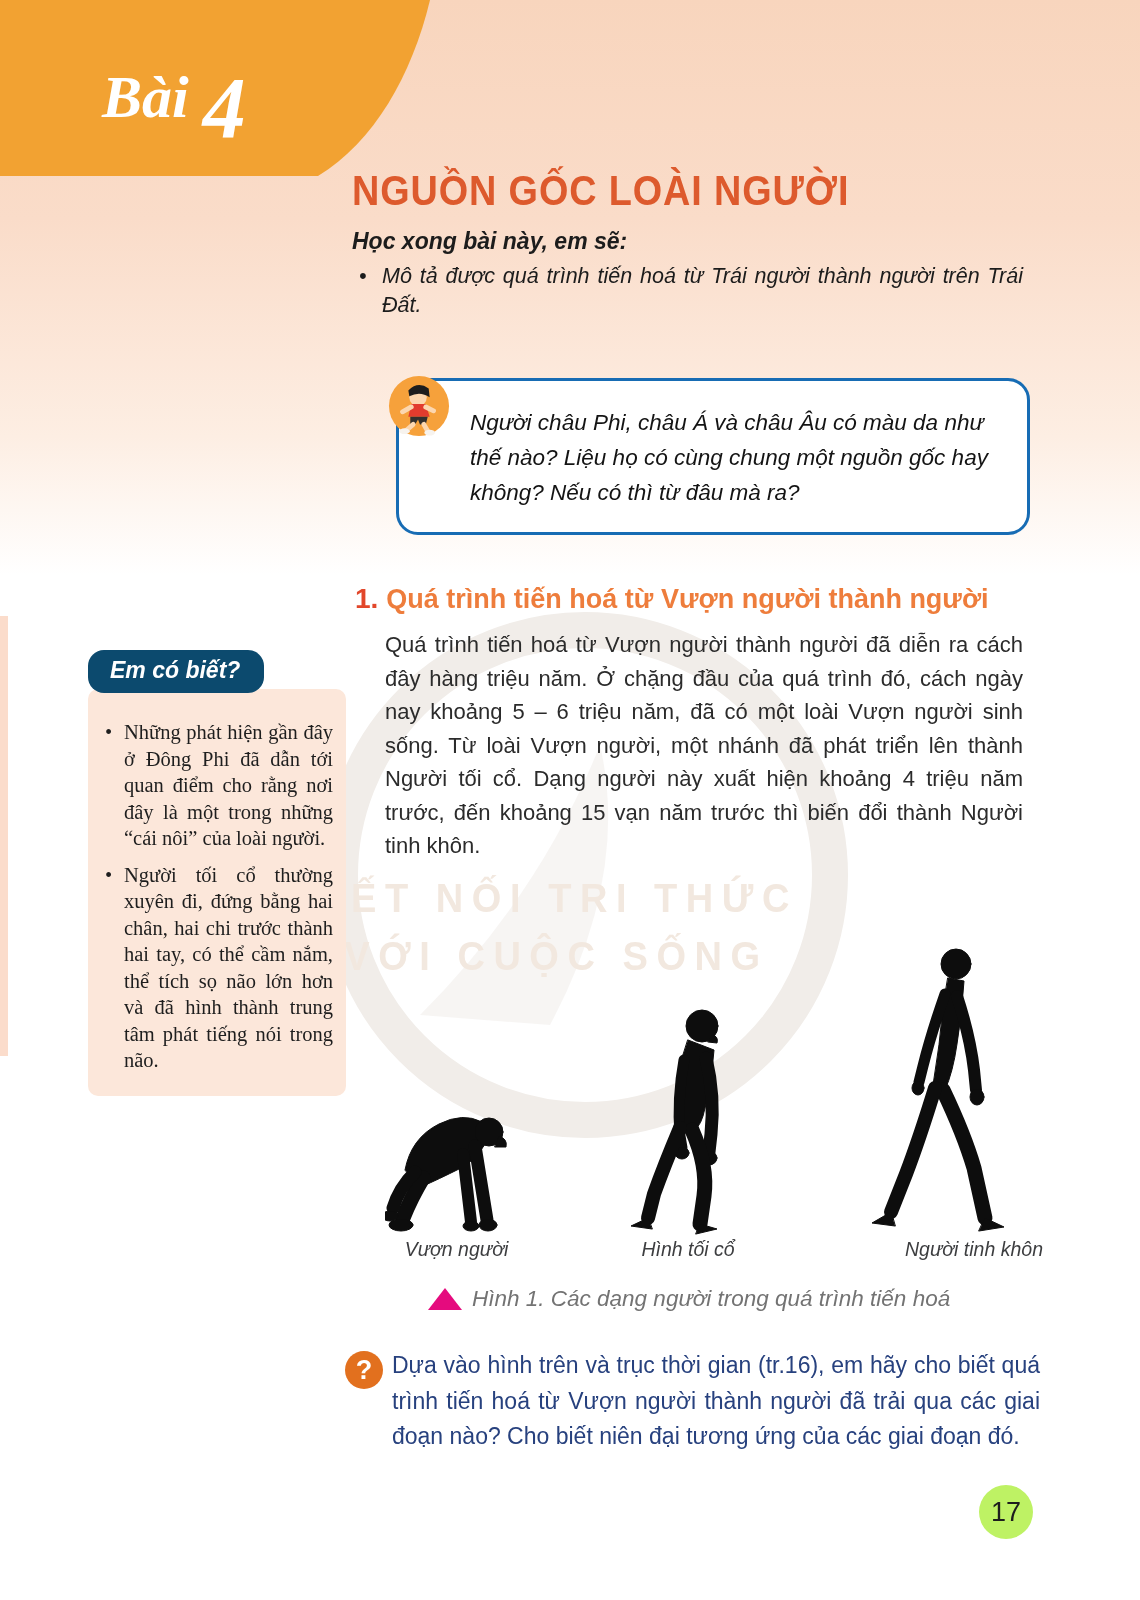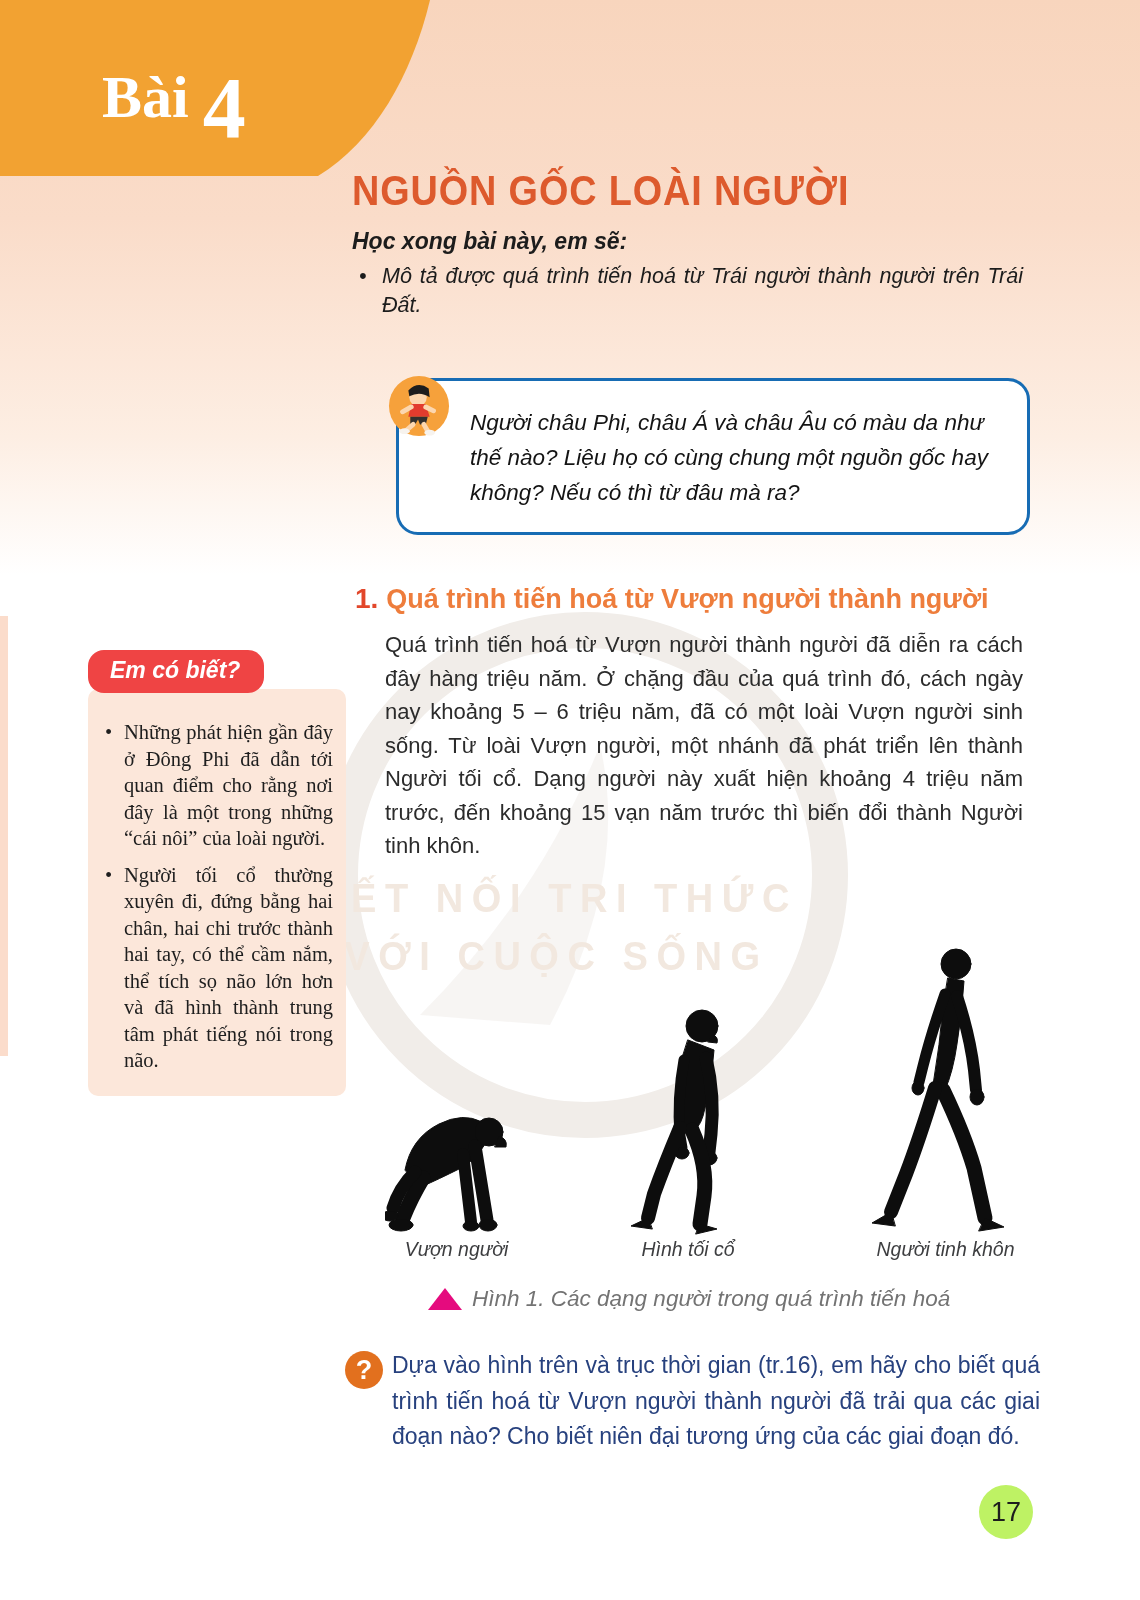--- a/index.html
+++ b/index.html
@@ -15,21 +15,21 @@
     background:#fbdccb; z-index:0; }
   .logo-ring { position:absolute; left:300px; top:595px; z-index:0; }
   .wm-text { position:absolute; left:300px; width:540px; text-align:center; z-index:0;
     font-weight:bold; font-size:40px; letter-spacing:9px; color:#f2e8df;
     transform:scaleX(.95); transform-origin:left top; white-space:nowrap; }
   .wm-line1 { top:876px; }
   .wm-line2 { top:934px; }
   
   .swoosh { position:absolute; left:0; top:0; z-index:1; }
   .lesson-badge { position:absolute; left:102px; top:58px; z-index:2; color:#ffffff;
-    font-family:"Liberation Serif", serif; font-weight:bold; }
+    font-family:"Liberation Serif", serif; font-style:italic; font-weight:bold; }
   .lesson-badge .word { font-size:60px; }
   .lesson-badge .num  { font-size:86px; vertical-align:-20px; margin-left:14px; }
   
   .title { position:absolute; left:352px; top:167px; z-index:2; color:#dd5a2d;
     font-weight:bold; font-size:42px; letter-spacing:1px;
     transform:scaleX(.9); transform-origin:left top; white-space:nowrap; }
   .obj-intro { position:absolute; left:352px; top:228px; z-index:2; color:#1c1c1c;
     font-weight:bold; font-style:italic; font-size:23px; }
   .objectives { position:absolute; left:355px; top:262px; width:668px; z-index:2;
     list-style:none; }
@@ -44,21 +44,21 @@
   .lead-text { position:absolute; left:470px; top:405px; width:548px; z-index:3;
     font-style:italic; font-size:22.5px; line-height:35px; color:#141414; }
   
   .sec-head { position:absolute; left:355px; top:583px; z-index:2; white-space:nowrap;text-align:center; }
   .sec-num { color:#e2472b; font-weight:bold; font-size:28px; margin-right:8px; }
   .sec-title { color:#ee7d3c; font-weight:bold; font-size:27px; }
   .sec-para { position:absolute; left:385px; top:628px; width:638px; z-index:2;
     font-size:22px; line-height:33.5px; color:#2b2b2b; text-align:justify; }
   
   .dyk-badge { position:absolute; left:88px; top:650px; z-index:2;
-    background:#ef4444; color:#ffffff; font-weight:bold; font-style:italic;
+    background:#0c4a6e; color:#ffffff; font-weight:bold; font-style:italic;
     font-size:23px; padding:7px 24px 9px 22px; border-radius:16px; }
   .dyk-box { position:absolute; left:88px; top:689px; width:258px; z-index:1;
     background:#fce7da; border-radius:10px; padding:30px 13px 22px 13px; }
   .dyk-box .item { position:relative; padding-left:23px; margin-bottom:10px;
     font-family:"Liberation Serif", serif; font-size:20.5px; line-height:26.5px;
     color:#1e1e1e; text-align:justify; }
   .dyk-box .item:last-child { margin-bottom:0; }
   .dyk-box .item::before { content:"•"; position:absolute; left:4px; top:0; }
   
   .fig { position:absolute; z-index:2; }
@@ -175,21 +175,21 @@
       <ellipse cx="56" cy="146" rx="6" ry="7"></ellipse>
       <path d="M81,148 Q102,192 112,226 L123,276" stroke-width="15" fill="none"></path>
       <path d="M73,146 Q57,198 44,232 L29,270" stroke-width="14" fill="none"></path>
       <path d="M123,276 l19,9 -25,4 z"></path>
       <path d="M29,270 l-19,11 23,3 z"></path>
     </g>
   </svg>
 
   <div class="fig-label" style="left:384px; top:1238px; width:145px;">Vượn người</div>
   <div class="fig-label" style="left:603px; top:1238px; width:170px;">Hình tối cổ</div>
-  <div class="fig-label" style="left:848px; top:1238px; width:195px;">Người tinh khôn</div>
+  <div class="fig-label" style="left:848px; top:1238px; width:195px;text-align:right;">Người tinh khôn</div>
 
   <div class="caption">
     <span class="tri"></span>
     <span class="txt">Hình 1. Các dạng người trong quá trình tiến hoá</span>
   </div>
 
   <div class="q-icon">?</div>
   <div class="q-text">Dựa vào hình trên và trục thời gian (tr.16), em hãy cho biết quá trình tiến hoá từ Vượn người thành người đã trải qua các giai đoạn nào? Cho biết niên đại tương ứng của các giai đoạn đó.</div>
 
   <div class="page-num">17</div>

